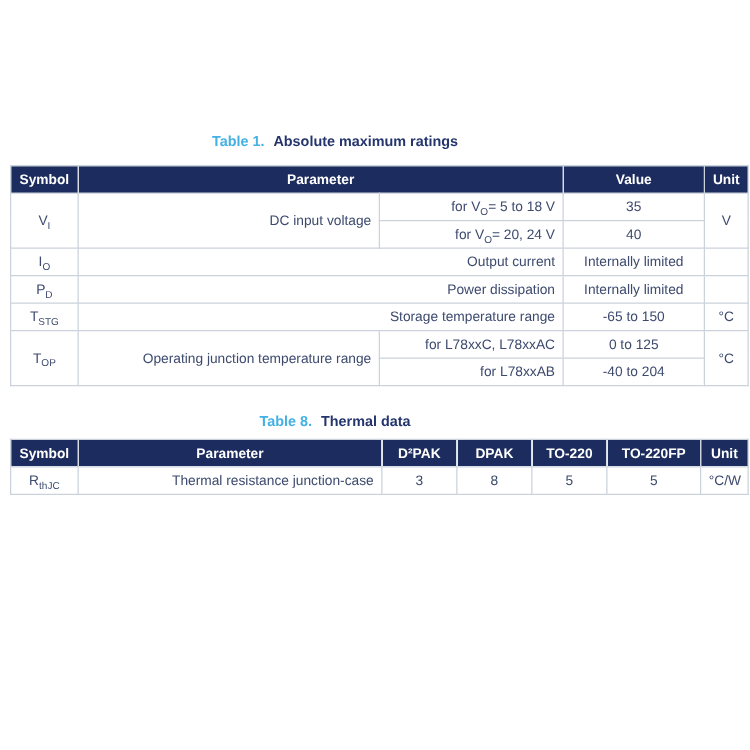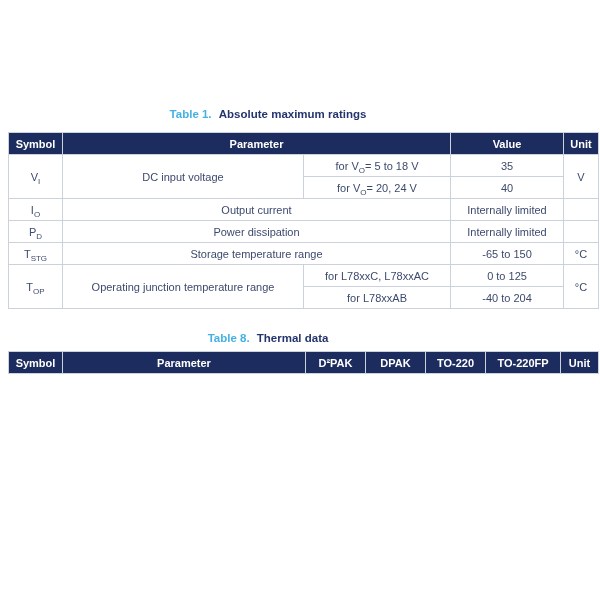--- a/index.html
+++ b/index.html
@@ -29,21 +29,21 @@
     border:1px solid #cbd2dc;
     height:21px;padding:0 6px;
     overflow:hidden;white-space:nowrap;
     vertical-align:middle;
   }
   .tbl th{
     background:#1c2c5e;color:#ffffff;font-weight:bold;text-align:center;
     font-size:11px;
   }
   .c{text-align:center;}
-  .l{text-align:center;}
+  .l{text-align:right;}
   sub.ss{font-size:8px;line-height:0;letter-spacing:0;}
 
   .note{
     margin:33px 0 0 5px;width:575px;
     font-size:11.5px;font-style:italic;line-height:16px;color:#3d4a6e;
   }
 </style>
 </head>
 <body>
 
@@ -131,16 +131,25 @@
     <tbody>
         <tr>
       <th>Symbol</th>
       <th>Parameter</th>
       <th>D²PAK</th>
       <th>DPAK</th>
       <th>TO-220</th>
       <th>TO-220FP</th>
       <th>Unit</th>
     </tr>
+    <tr>
+      <td class="c"><span>R</span><sub class="ss">thJC</sub></td>
+      <td class="l">Thermal resistance junction-case</td>
+      <td class="c">3</td>
+      <td class="c">8</td>
+      <td class="c">5</td>
+      <td class="c">5</td>
+      <td class="c">°C/W</td>
+    </tr>
   </tbody>
     </table>
 
 </div>
 
 </body></html>

